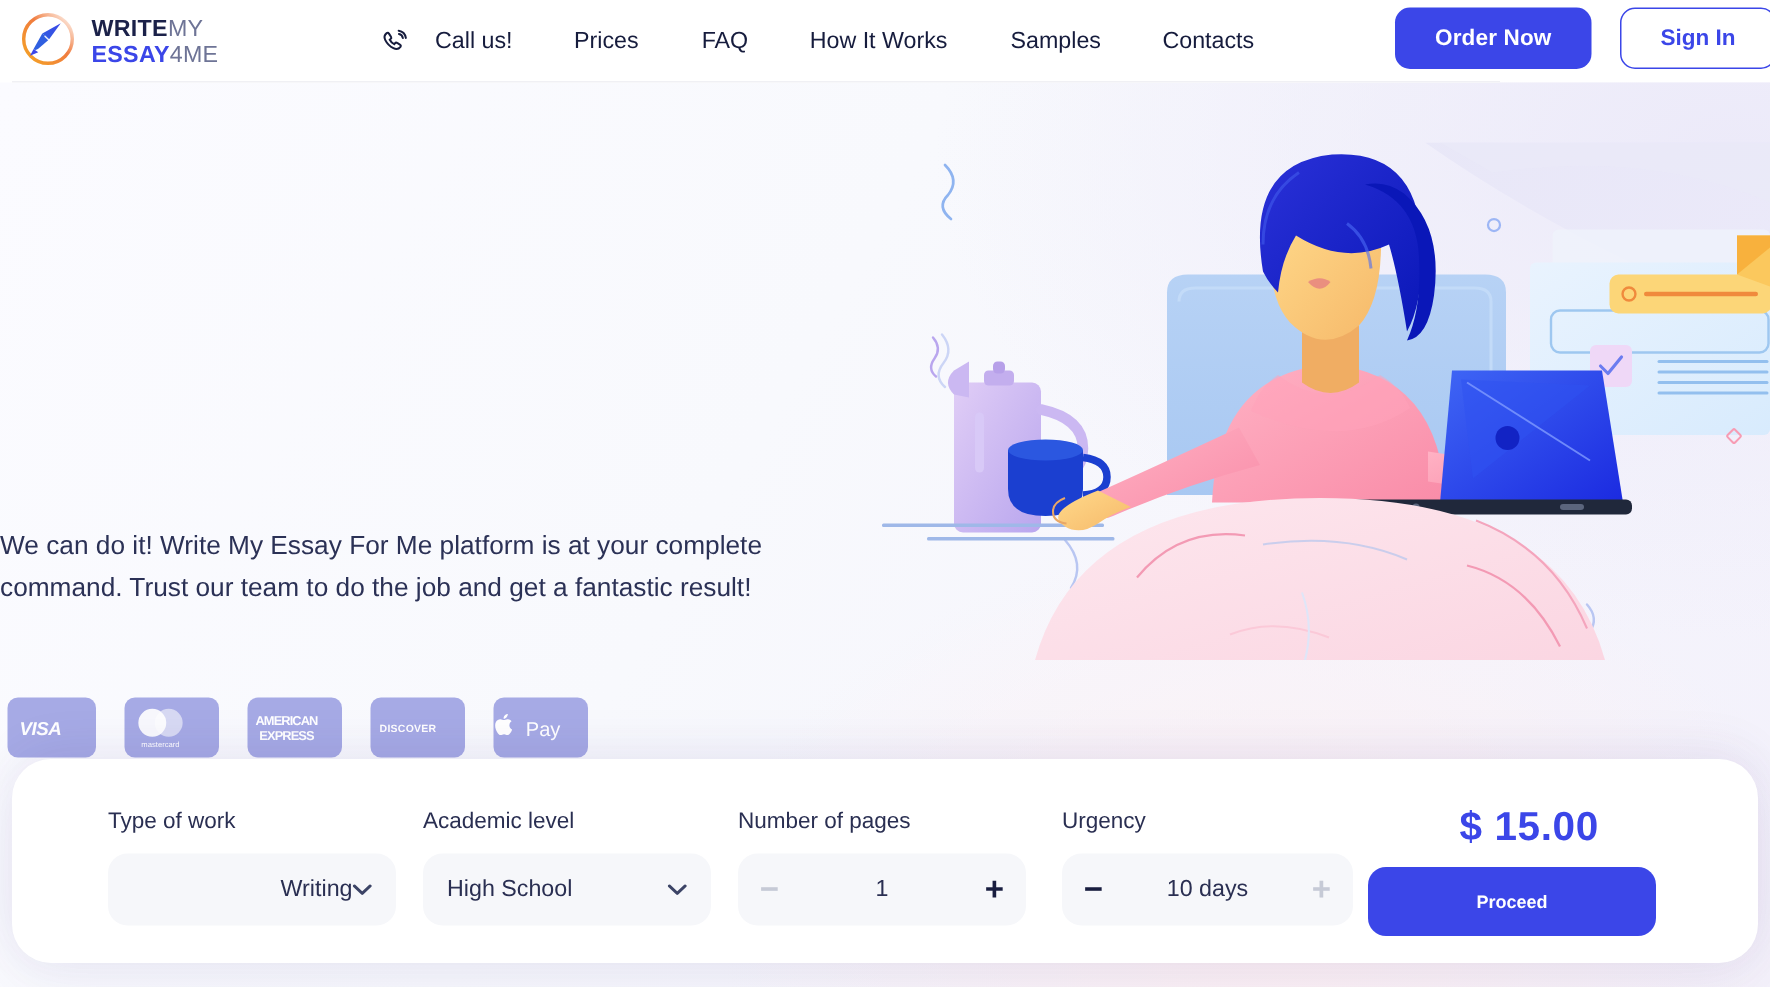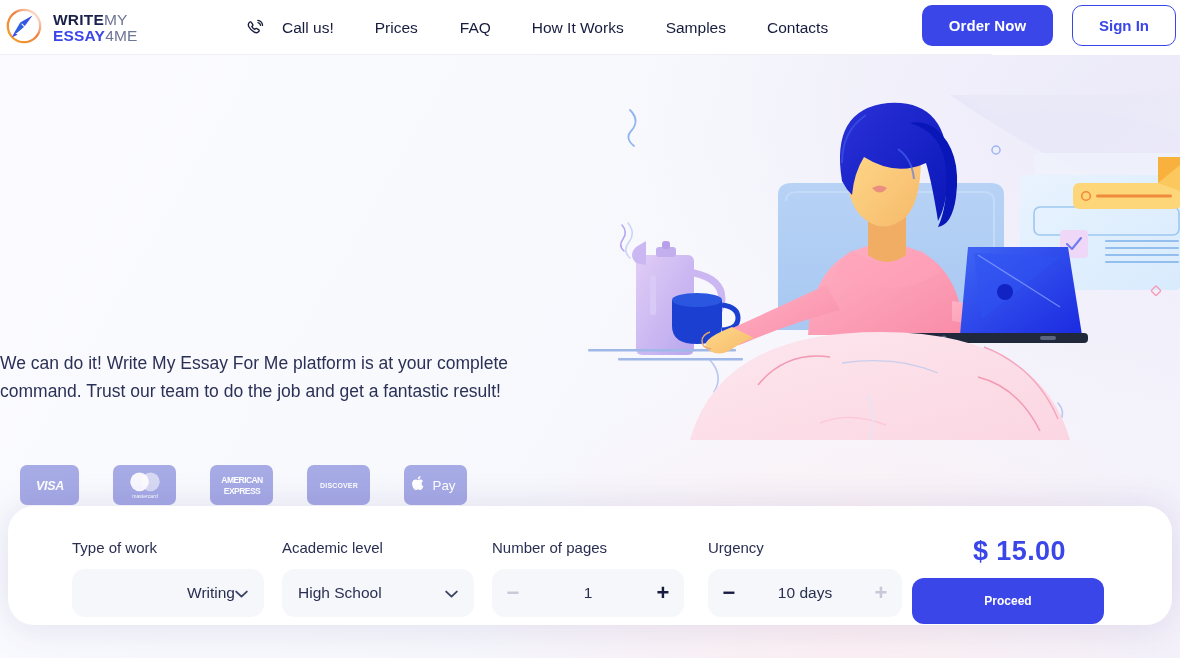--- a/index.html
+++ b/index.html
@@ -11,21 +11,21 @@
   }
   #page {
     position: relative;
     width: 1180px; height: 658px;
     overflow: hidden;
     background: #fff;
   }
 
   
   #header {
-    position: absolute; top: 0; left: 0;
+    position: absolute; top: 0; left: 8px;
     width: 992px; height: 55px;
     background: #ffffff;
     border-bottom: 1px solid #f0f0f4;
     display: flex; align-items: center;
     z-index: 40;
   }
   #logo {
     position: absolute; left: 4px; top: 6px;
     display: flex; align-items: center; gap: 9px;
     cursor: pointer;
@@ -118,34 +118,33 @@
   }
   #pay-row {
     position: absolute; left: 5px; top: 410px;
     display: flex; align-items: center; gap: 19px;
     z-index: 5;
   }
   .pay-badge {
     height: 40px;
     background: #a6aae5;
     border-radius: 7px;
-    display: flex; align-items: center; justify-content: center;
+    display: flex; align-items: center; 
     cursor: default;
-    margin-left: 15px;
   }
   .pb-visa { width: 59px; }
   .pb-mc   { width: 63px; }
   .pb-amex { width: 63px; }
   .pb-disc { width: 63px; }
   .pb-apay { width: 63px; }
 
   
   #order-card {
     position: absolute; left: 8px; top: 506px;
-    width: 1164px; height: 119px;
+    width: 1164px; height: 136px;
     background: #ffffff;
     border-radius: 26px;
     box-shadow: 0 -6px 34px rgba(70,60,140,.07), 0 10px 40px rgba(70,60,140,.07);
     z-index: 30;
   }
   .fld { position: absolute; top: 33px; }
   .fld-label {
     font-size: 15px;
     color: #2a2f52;
     margin-bottom: 13px;

